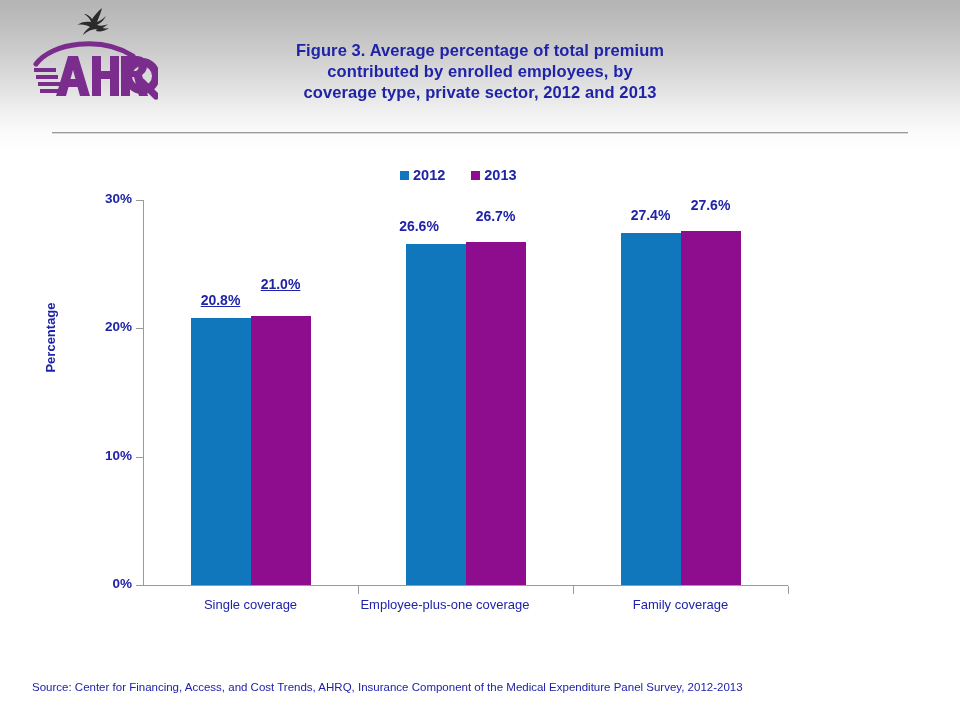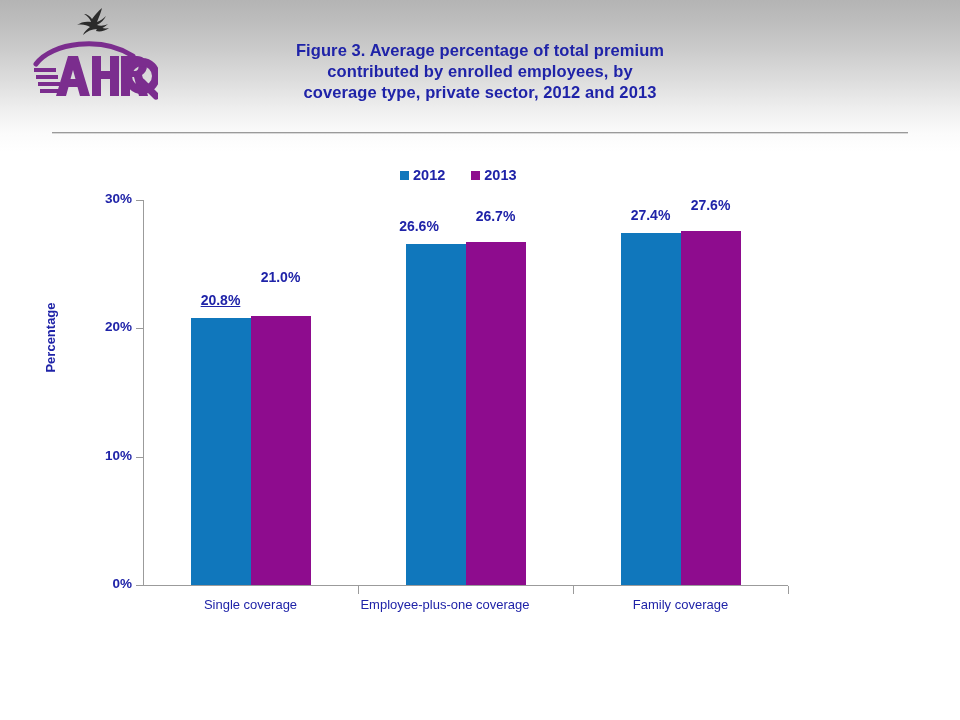--- a/index.html
+++ b/index.html
@@ -252,34 +252,35 @@
         <div class="ytick-mark" style="left: 136px; top: 457px;"></div>
         <div class="ytick-label" style="left: 84px; top: 319.333px;">20%</div>
         <div class="ytick-mark" style="left: 136px; top: 328px;"></div>
         <div class="ytick-label" style="left: 84px; top: 191px;">30%</div>
         <div class="ytick-mark" style="left: 136px; top: 200px;"></div>
       </div>
     <div id="bars">
         <div class="bar" style="left: 190.5px; top: 318.067px; width: 60px; height: 266.933px; background: rgb(16, 119, 188);"></div>
         <div class="bar-label" style="left: 188.5px; width: 64px; top: 292.067px; text-decoration: underline;">20.8%</div>
         <div class="bar" style="left: 250.5px; top: 315.5px; width: 60px; height: 269.5px; background: rgb(142, 12, 142);"></div>
-        <div class="bar-label" style="left: 248.5px; width: 64px; top: 269px;">21.0%</div>
+        <div class="bar-label" style="left: 248.5px; width: 64px; top: 276px; text-decoration: underline;">21.0%</div>
         <div class="bar" style="left: 405.5px; top: 243.633px; width: 60px; height: 341.367px; background: rgb(16, 119, 188);"></div>
         <div class="bar-label" style="left: 387px; width: 64px; top: 217.633px;">26.6%</div>
         <div class="bar" style="left: 465.5px; top: 242.35px; width: 60px; height: 342.65px; background: rgb(142, 12, 142);"></div>
         <div class="bar-label" style="left: 463.5px; width: 64px; top: 208.35px;">26.7%</div>
         <div class="bar" style="left: 620.5px; top: 233.367px; width: 60px; height: 351.633px; background: rgb(16, 119, 188);"></div>
         <div class="bar-label" style="left: 618.5px; width: 64px; top: 207.367px;">27.4%</div>
         <div class="bar" style="left: 680.5px; top: 230.8px; width: 60px; height: 354.2px; background: rgb(142, 12, 142);"></div>
         <div class="bar-label" style="left: 678.5px; width: 64px; top: 196.8px;">27.6%</div>
       </div>
     <div id="catlabels">
         <div class="cat-label" style="left: 140.5px; width: 220px;">Single coverage</div>
         <div class="cat-divider" style="left: 358px;"></div>
         <div class="cat-label" style="left: 335px; width: 220px;">Employee-plus-one coverage</div>
         <div class="cat-divider" style="left: 573px;"></div>
         <div class="cat-label" style="left: 570.5px; width: 220px;">Family coverage</div>
         <div class="cat-divider" style="left: 788px;"></div>
       </div>
   </div>
 
+  <div id="source-note">Source: Center for Financing, Access, and Cost Trends, AHRQ, Insurance Component of the Medical Expenditure Panel Survey,  2012-2013</div>
 
 </div>
 
 </body></html>

